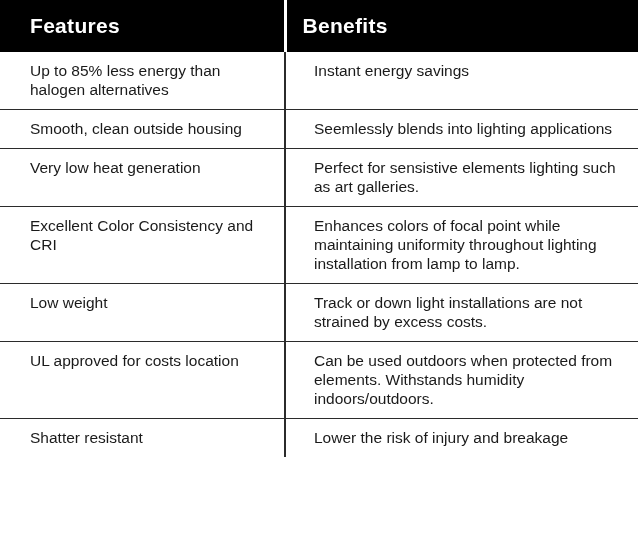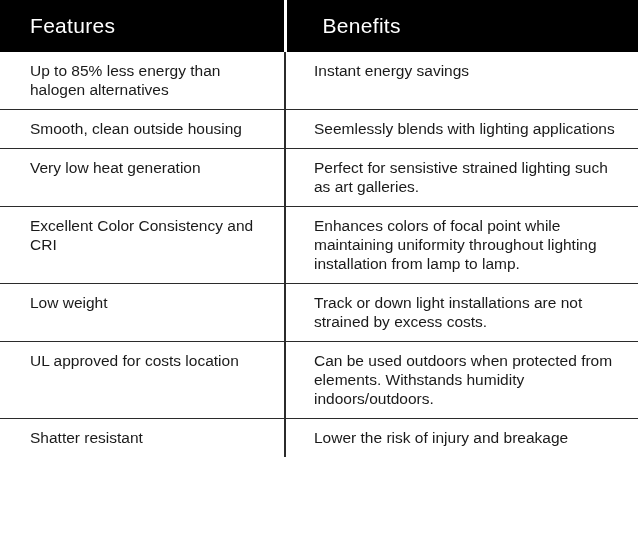--- a/index.html
+++ b/index.html
@@ -24,29 +24,29 @@
     table-layout: fixed;
   }
   table.features-table col.col-feature { width: 285px; }
   table.features-table col.col-benefit { width: 353px; }
 
   thead th {
     background: #000000;
     color: #ffffff;
     text-align: left;
     font-size: 21px;
-    font-weight: normal;
+    font-weight: bold;
     letter-spacing: 0.3px;
     padding: 9px 0 9px 30px;
     height: 34px;
     vertical-align: middle;
     border: none;
   }
   thead th.benefits-head {
-    padding-left: 36px;
+    padding-left: 16px;
     border-left: 3px solid #ffffff;
   }
 
   tbody td {
     font-size: 15.5px;
     line-height: 19px;
     color: #1a1a1a;
     vertical-align: top;
     padding: 9px 18px 10px 30px;
     border-bottom: 1px solid #2b2b2b;
@@ -76,25 +76,25 @@
         <th class="benefits-head">Benefits</th>
       </tr>
     </thead>
     <tbody>
       <tr>
         <td class="feature-cell">Up to 85% less energy than halogen alternatives</td>
         <td class="benefit-cell">Instant energy savings</td>
       </tr>
       <tr>
         <td class="feature-cell">Smooth, clean outside housing</td>
-        <td class="benefit-cell">Seemlessly blends with lighting applications</td>
+        <td class="benefit-cell">Seemlessly blends into lighting applications</td>
       </tr>
       <tr>
         <td class="feature-cell">Very low heat generation</td>
-        <td class="benefit-cell">Perfect for sensistive strained lighting such as art galleries.</td>
+        <td class="benefit-cell">Perfect for sensistive elements lighting such as art galleries.</td>
       </tr>
       <tr>
         <td class="feature-cell">Excellent Color Consistency and CRI</td>
         <td class="benefit-cell">Enhances colors of focal point while maintaining uniformity throughout lighting installation from lamp to lamp.</td>
       </tr>
       <tr>
         <td class="feature-cell">Low weight</td>
         <td class="benefit-cell">Track or down light installations are not strained by excess costs.</td>
       </tr>
       <tr>

